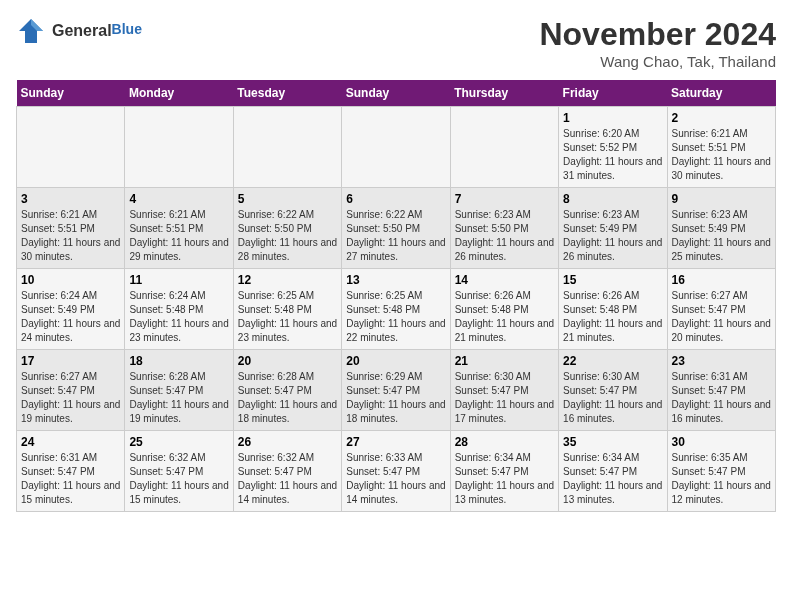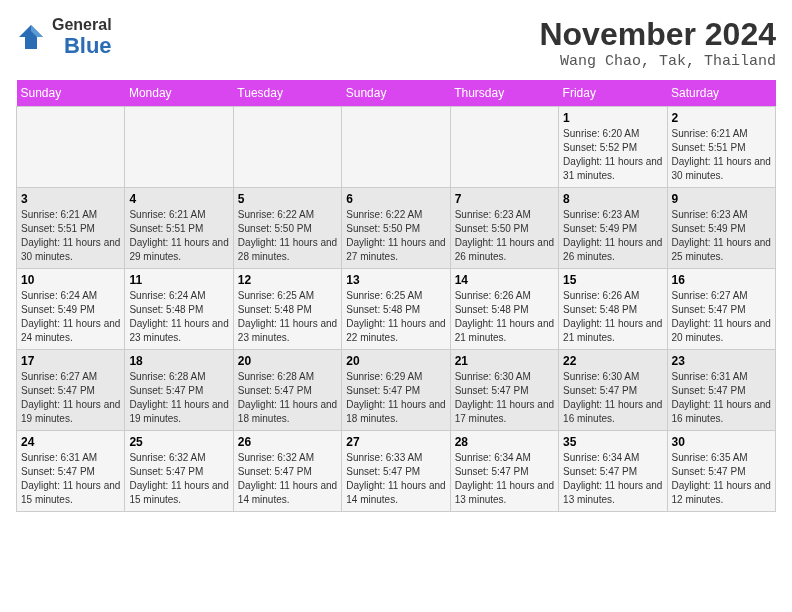--- a/index.html
+++ b/index.html
@@ -16,65 +16,63 @@
       align-items: flex-start;
       margin-bottom: 10px;
     }
     .logo {
       display: flex;
       align-items: center;
       gap: 2px;
     }
     .logo-text {
       display: flex;
-      flex-direction: column;
+      flex-direction: row;
       line-height: 1.1;
-      align-items: flex-end;
     }
     .logo-general {
       font-size: 16px;
       font-weight: bold;
       color: #333;
     }
     .logo-blue {
-      font-size: 22px;
+      font-size: 14px;
       font-weight: bold;
       color: #2a6db5;
     }
     .logo-icon {
       width: 30px;
       height: 30px;
       margin-right: 4px;
     }
     .title-block {
       text-align: right;
     }
     .month-title {
       font-size: 32px;
       font-weight: bold;
       color: #333;
       margin-left: 24px;
     }
     .location {
       font-size: 15px;
       color: #555;
-      font-family: Liberation Mono, monospace;
     }
     table {
       width: 100%;
       border-collapse: collapse;
       font-size: 11px;
     }
     thead tr th {
-      background-color: #d946ef;
+      background-color: #701a75;
       color: #fff;
       padding: 6px 4px;
       text-align: left;
       font-size: 12px;
-      font-weight: normal;
+      font-weight: bold;
     }
     tbody tr td {
       vertical-align: top;
       padding: 4px;
       border: 1px solid #ccc;
       width: calc(100% / 7);
       height: 80px;
       background: #fff;
     }
     tbody tr:nth-child(odd) td {

